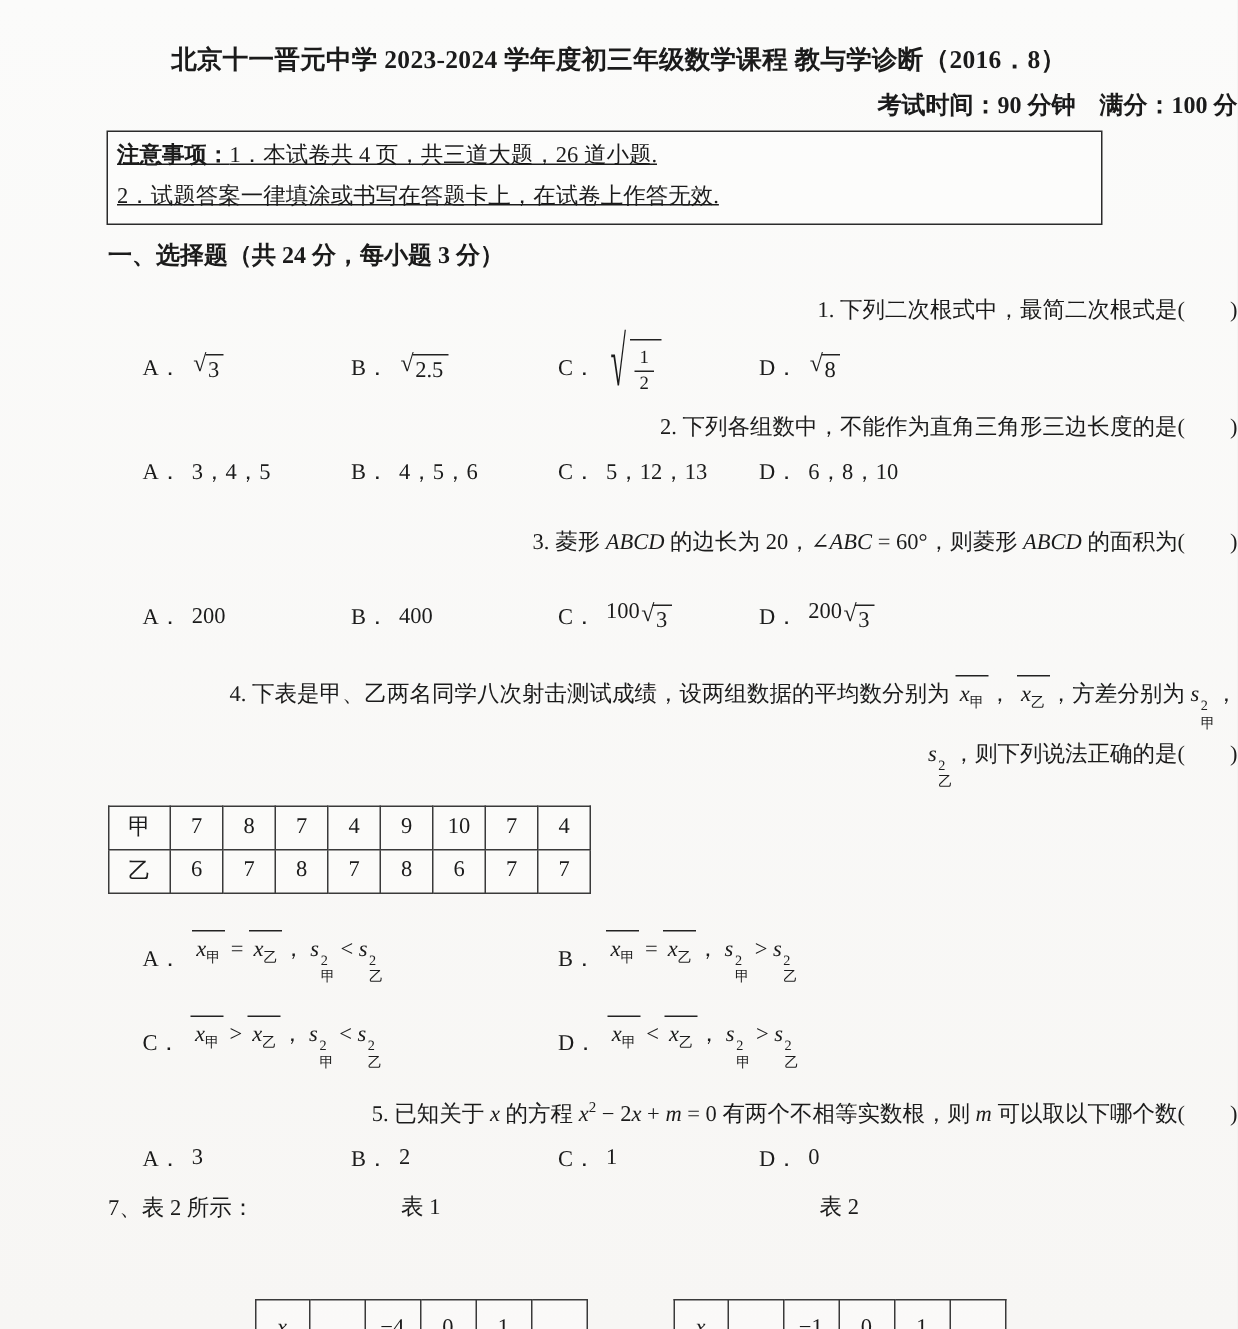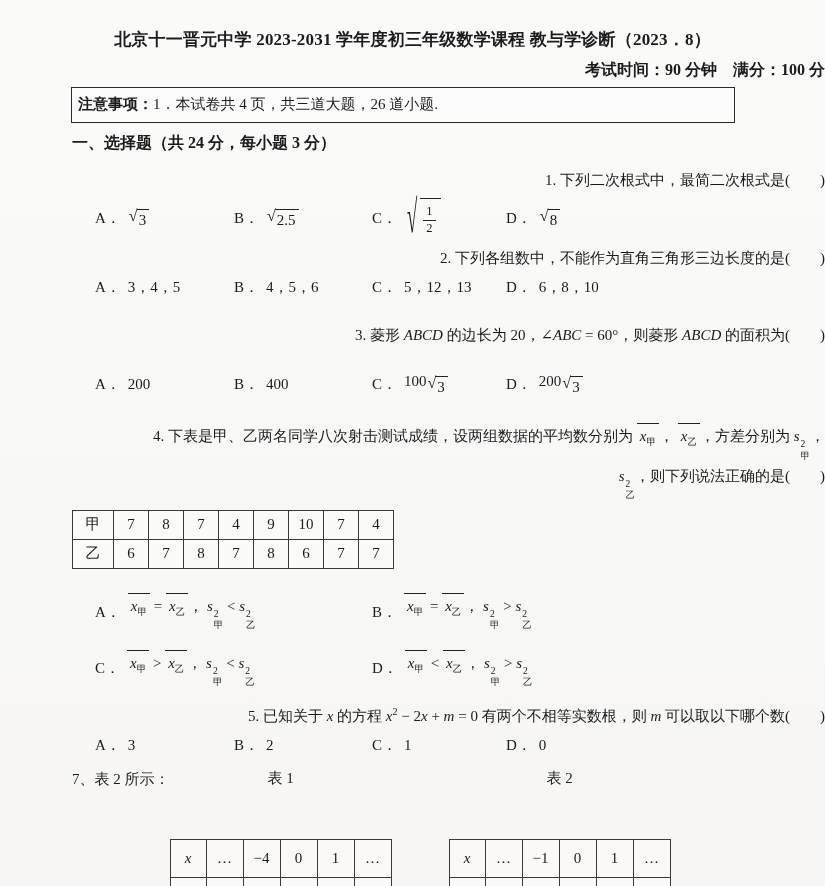--- a/index.html
+++ b/index.html
@@ -6,21 +6,21 @@
   html,body{width:825px;height:886px;}
   body{background:#eee;}
   .page{
     position:relative;width:825px;height:886px;overflow:hidden;
     background:linear-gradient(180deg,#fbfbfa 0%,#f7f6f4 100%);
     font-family:"Liberation Serif","DejaVu Serif",serif;
     color:#1b1b1b;
   }
   .title{padding-top:28px;text-align:center;font-size:17px;font-weight:700;letter-spacing:.2px;white-space:nowrap;}
   .subtitle{margin-top:9px;text-align:right;font-size:16px;font-weight:700;}
-  .notice{margin:6px 0 0 71px;width:664px;border:1.6px solid #2b2b2b;padding:3px 10px 4px 6px;font-size:15px;background:rgba(255,255,255,.35);}
+  .notice{margin:6px 0 0 71px;width:664px;border:1.6px solid #2b2b2b;padding:3px 10px 4px 6px;font-size:15px;background:rgba(255,255,255,.35);text-decoration:underline;}
   .notice-line{line-height:27px;white-space:nowrap;}
   .notice-line .nlabel{font-weight:700;}
   .sec{margin:10px 0 0 72px;font-size:16px;font-weight:700;}
   .stem{margin-left:71px;font-size:15px;line-height:24px;white-space:nowrap;text-align:right;}
   .m4{margin-top:4px}.m6{margin-top:6px}.m8{margin-top:8px}.m10{margin-top:26px}
   .m12{margin-top:12px}.m14{margin-top:14px}.m16{margin-top:16px}.m18{margin-top:18px}.m24{margin-top:24px}
   .opts{display:flex;margin-left:95px;font-size:15px;align-items:center;}
   .opts4 .opt:nth-child(1){width:139px}
   .opts4 .opt:nth-child(2){width:138px}
   .opts4 .opt:nth-child(3){width:134px}
@@ -52,25 +52,26 @@
   .t6cap{font-size:15px;line-height:22px;margin-bottom:2px;}
   .vt td{width:37px;height:38px;}
   .vt td.rowlab{width:36px;}
   .t6gap{width:57px;}
 </style>
 </head>
 <body>
 
 <div class="page">
 
-  <div class="title">北京十一晋元中学 2023-2031 学年度初三年级数学课程 教与学诊断（2023．8）</div>
+  <div class="title">北京十一晋元中学 2023-2024 学年度初三年级数学课程 教与学诊断（2016．8）</div>
   <div class="subtitle">考试时间：90 分钟　满分：100 分</div>
 
   <div class="notice">
     <div class="notice-line"><span class="nlabel">注意事项：</span><span>1．本试卷共 4 页，共三道大题，26 道小题.</span></div>
+    <div class="notice-line">2．试题答案一律填涂或书写在答题卡上，在试卷上作答无效.</div>
   </div>
 
   <div class="sec">一、选择题（共 24 分，每小题 3 分）</div>
 
   <div class="stem m14">1. 下列二次根式中，最简二次根式是(　　)</div>
   <div class="opts opts4 m4" style="height:44px;">
     <div class="opt">
         <span class="okey">A．</span>
         <span><span class="sq">
             <span class="sq-r">√</span>

